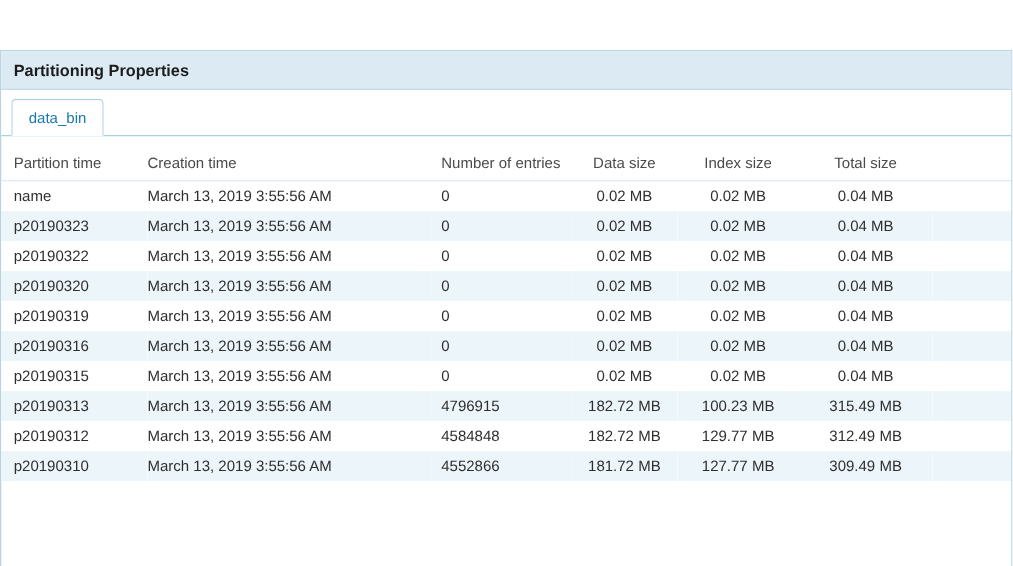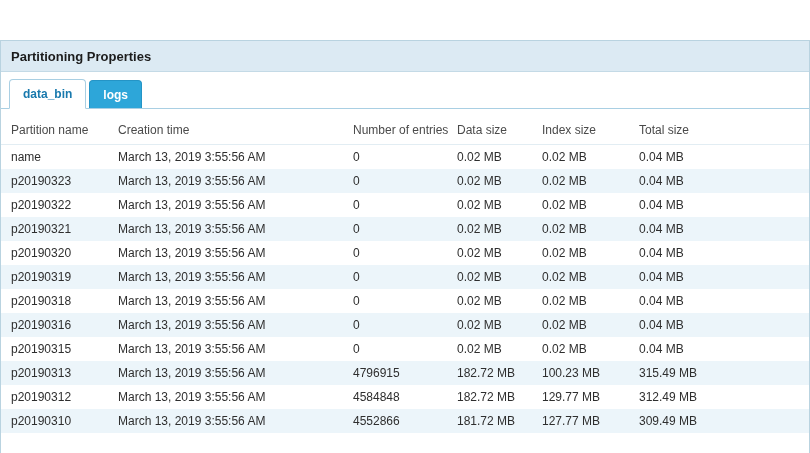--- a/index.html
+++ b/index.html
@@ -27,21 +27,21 @@
     padding:8px 0 0 8px;
     border-bottom:1px solid #a9cfe3;
     height:28px;box-sizing:content-box;
     gap:3px;
     background:#fff;
   }
   .tab{
     height:27px;
     display:flex;align-items:center;
     padding:0 13px;
-    font-size:12px;font-weight:bold;
+    font-size:12px;font-weight:normal;
     background:#2da6d9;
     color:#fff;
     border:1px solid #2494c6;
     border-bottom:none;
     border-radius:4px 4px 0 0;
     cursor:pointer;
     margin-bottom:0;
   }
   .tab.active{
     background:#fff;
@@ -71,50 +71,49 @@
     border-bottom:1px solid #e2edf3;
     white-space:nowrap;overflow:hidden;
   }
   td{
     font-size:12px;color:#2e2e2e;
     padding:5px 0 5px 0;
     white-space:nowrap;overflow:hidden;
   }
   th.first, td.first{padding-left:10px;}
   th.c2h, td.c2d{padding-left:8px;}
-  th.num, td.num{text-align:left;}
+  th.num, td.num{text-align:center;}
   tbody tr:nth-child(even){background:#ecf5fa;}
   tbody tr:nth-child(odd){background:#ffffff;}
 </style>
 </head>
 <body>
 
 <div class="app">
   <div class="title-bar">
     <span class="title">Partitioning Properties</span>
   </div>
 
   <div class="tab-bar">
       <div class="tab active">data_bin</div>
-      <div class="tab">logs</div>
     </div>
 
   <table>
     <colgroup>
       <col class="c0">
         <col class="c1">
         <col class="c2">
       <col class="c3">
         <col class="c4">
         <col class="c5">
         <col class="c6">
     </colgroup>
     <thead>
       <tr>
-          <th class="first ">Partition name</th>
+          <th class="first ">Partition time</th>
           <th class="">Creation time</th>
           <th class="c2h ">Number of entries</th>
           <th class="num">Data size</th>
           <th class="num">Index size</th>
           <th class="num">Total size</th>
           <th></th>
         </tr>
     </thead>
     <tbody>
         <tr>
@@ -138,48 +137,30 @@
         <tr>
           <td class="first ">p20190322</td>
           <td class="">March 13, 2019 3:55:56 AM</td>
           <td class="c2d ">0</td>
           <td class="num">0.02 MB</td>
           <td class="num">0.02 MB</td>
           <td class="num">0.04 MB</td>
           <td></td>
         </tr>
         <tr>
-          <td class="first ">p20190321</td>
-          <td class="">March 13, 2019 3:55:56 AM</td>
-          <td class="c2d ">0</td>
-          <td class="num">0.02 MB</td>
-          <td class="num">0.02 MB</td>
-          <td class="num">0.04 MB</td>
-          <td></td>
-        </tr>
-        <tr>
           <td class="first ">p20190320</td>
           <td class="">March 13, 2019 3:55:56 AM</td>
           <td class="c2d ">0</td>
           <td class="num">0.02 MB</td>
           <td class="num">0.02 MB</td>
           <td class="num">0.04 MB</td>
           <td></td>
         </tr>
         <tr>
           <td class="first ">p20190319</td>
-          <td class="">March 13, 2019 3:55:56 AM</td>
-          <td class="c2d ">0</td>
-          <td class="num">0.02 MB</td>
-          <td class="num">0.02 MB</td>
-          <td class="num">0.04 MB</td>
-          <td></td>
-        </tr>
-        <tr>
-          <td class="first ">p20190318</td>
           <td class="">March 13, 2019 3:55:56 AM</td>
           <td class="c2d ">0</td>
           <td class="num">0.02 MB</td>
           <td class="num">0.02 MB</td>
           <td class="num">0.04 MB</td>
           <td></td>
         </tr>
         <tr>
           <td class="first ">p20190316</td>
           <td class="">March 13, 2019 3:55:56 AM</td>

